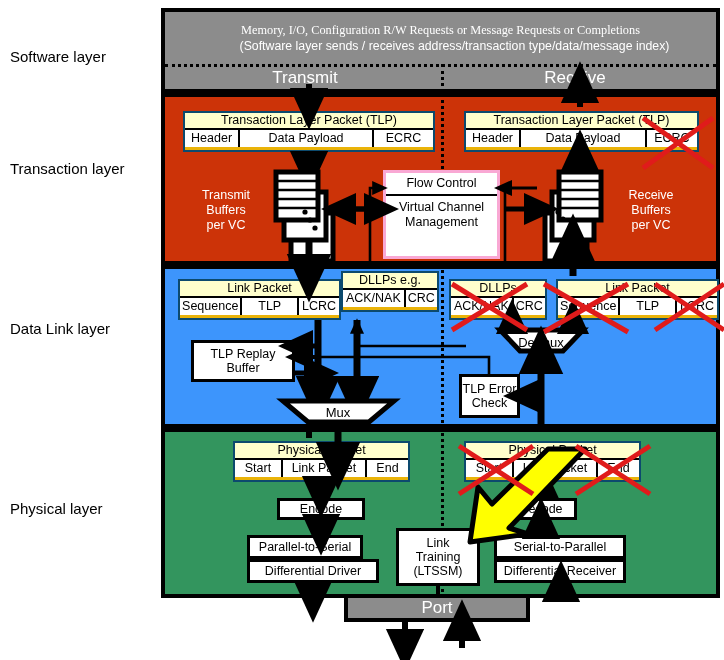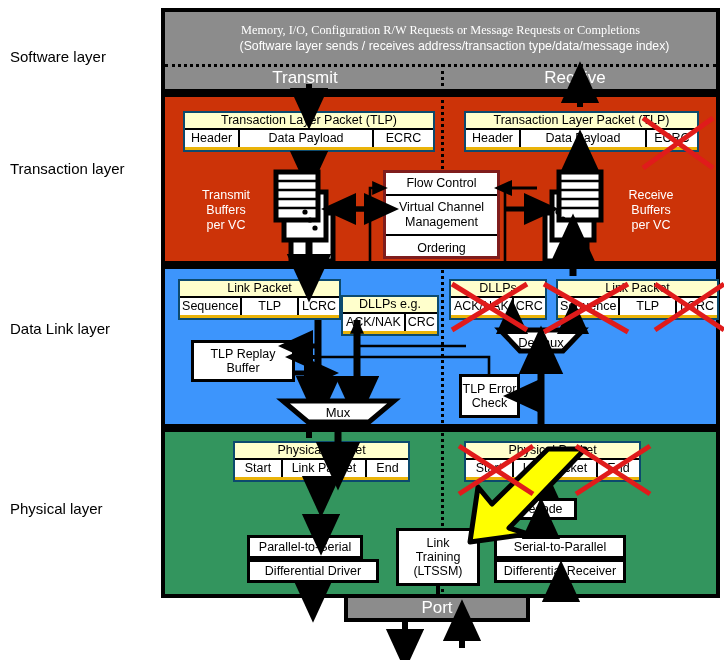--- a/index.html
+++ b/index.html
@@ -33,21 +33,21 @@
   .pk-cell{border-right:2px solid #000;text-align:center;font-size:12.5px;
            line-height:17px;color:#000;background:#fff;overflow:hidden;}
   .pk-cell:last-child{border-right:none;}
 
   
   .box{background:#fff;border:3px solid #000;text-align:center;color:#000;
        font-size:12.5px;display:flex;align-items:center;justify-content:center;
        line-height:14px;}
 
   
-  .ctl{background:#fff;border:3px solid #7f1d1d;}
+  .ctl{background:#fff;border:3px solid #f9a8d4;}
   .ctl-item{border-bottom:2px solid #000;text-align:center;font-size:12.5px;
             color:#000;line-height:15px;display:flex;align-items:center;
             justify-content:center;}
   .ctl-item:last-child{border-bottom:none;}
 
   .buf-label{color:#fff;font-size:12.5px;text-align:center;line-height:15px;}
 
   .port{background:#8c8c8c;border:4px solid #000;color:#fff;font-size:17px;
         display:flex;align-items:center;justify-content:center;}
   svg{position:absolute;overflow:visible;}
@@ -95,21 +95,20 @@
       <div class="pk-cell" style="width:51px;">ECRC</div>
     </div>
   </div>
 
   <div class="abs ctl" style="left:383px;top:170px;width:117px;height:89px;">
     <div class="ctl-item" style="height:21px;">Flow Control</div>
     <div class="ctl-item" style="height:38px;flex-direction:column;">
       <span>Virtual Channel</span>
       <span>Management</span>
     </div>
-    <div class="ctl-item" style="height:24px;">Ordering</div>
   </div>
 
   <div class="abs buf-label" style="left:186px;top:188px;width:80px;">
     <div>Transmit</div>
     <div>Buffers</div>
     <div>per VC</div>
   </div>
   <div class="abs buf-label" style="left:611px;top:188px;width:80px;">
     <div>Receive</div>
     <div>Buffers</div>
@@ -118,21 +117,21 @@
 
   <div class="abs pk" style="left:178px;top:279px;width:163px;height:41px;">
     <div class="pk-title">Link Packet</div>
     <div class="pk-row">
       <div class="pk-cell" style="width:62px;">Sequence</div>
       <div class="pk-cell" style="width:56px;">TLP</div>
       <div class="pk-cell" style="width:41px;">LCRC</div>
     </div>
   </div>
 
-  <div class="abs pk" style="left:341px;top:295px;width:98px;height:41px;">
+  <div class="abs pk" style="left:341px;top:271px;width:98px;height:41px;">
     <div class="pk-title">DLLPs e.g.</div>
     <div class="pk-row">
       <div class="pk-cell" style="width:62px;">ACK/NAK</div>
       <div class="pk-cell" style="width:32px;">CRC</div>
     </div>
   </div>
 
   <div class="abs pk" style="left:449px;top:279px;width:98px;height:41px;">
     <div class="pk-title">DLLPs</div>
     <div class="pk-row">
@@ -171,20 +170,21 @@
 
   <div class="abs pk" style="left:464px;top:441px;width:177px;height:41px;">
     <div class="pk-title">Physical Packet</div>
     <div class="pk-row">
       <div class="pk-cell" style="width:47px;">Start</div>
       <div class="pk-cell" style="width:84px;">Link Packet</div>
       <div class="pk-cell" style="width:42px;">End</div>
     </div>
   </div>
 
+  <div class="abs box" style="left:277px;top:498px;width:88px;height:22px;">Encode</div>
   <div class="abs box" style="left:505px;top:498px;width:72px;height:22px;">Decode</div>
 
   <div class="abs box" style="left:247px;top:535px;width:116px;height:24px;">Parallel-to-Serial</div>
   <div class="abs box" style="left:247px;top:559px;width:132px;height:24px;">Differential Driver</div>
 
   <div class="abs box" style="left:494px;top:535px;width:132px;height:24px;">Serial-to-Parallel</div>
   <div class="abs box" style="left:494px;top:559px;width:132px;height:24px;">Differential Receiver</div>
 
   <div class="abs port" style="left:344px;top:594px;width:186px;height:28px;">Port</div>
 

